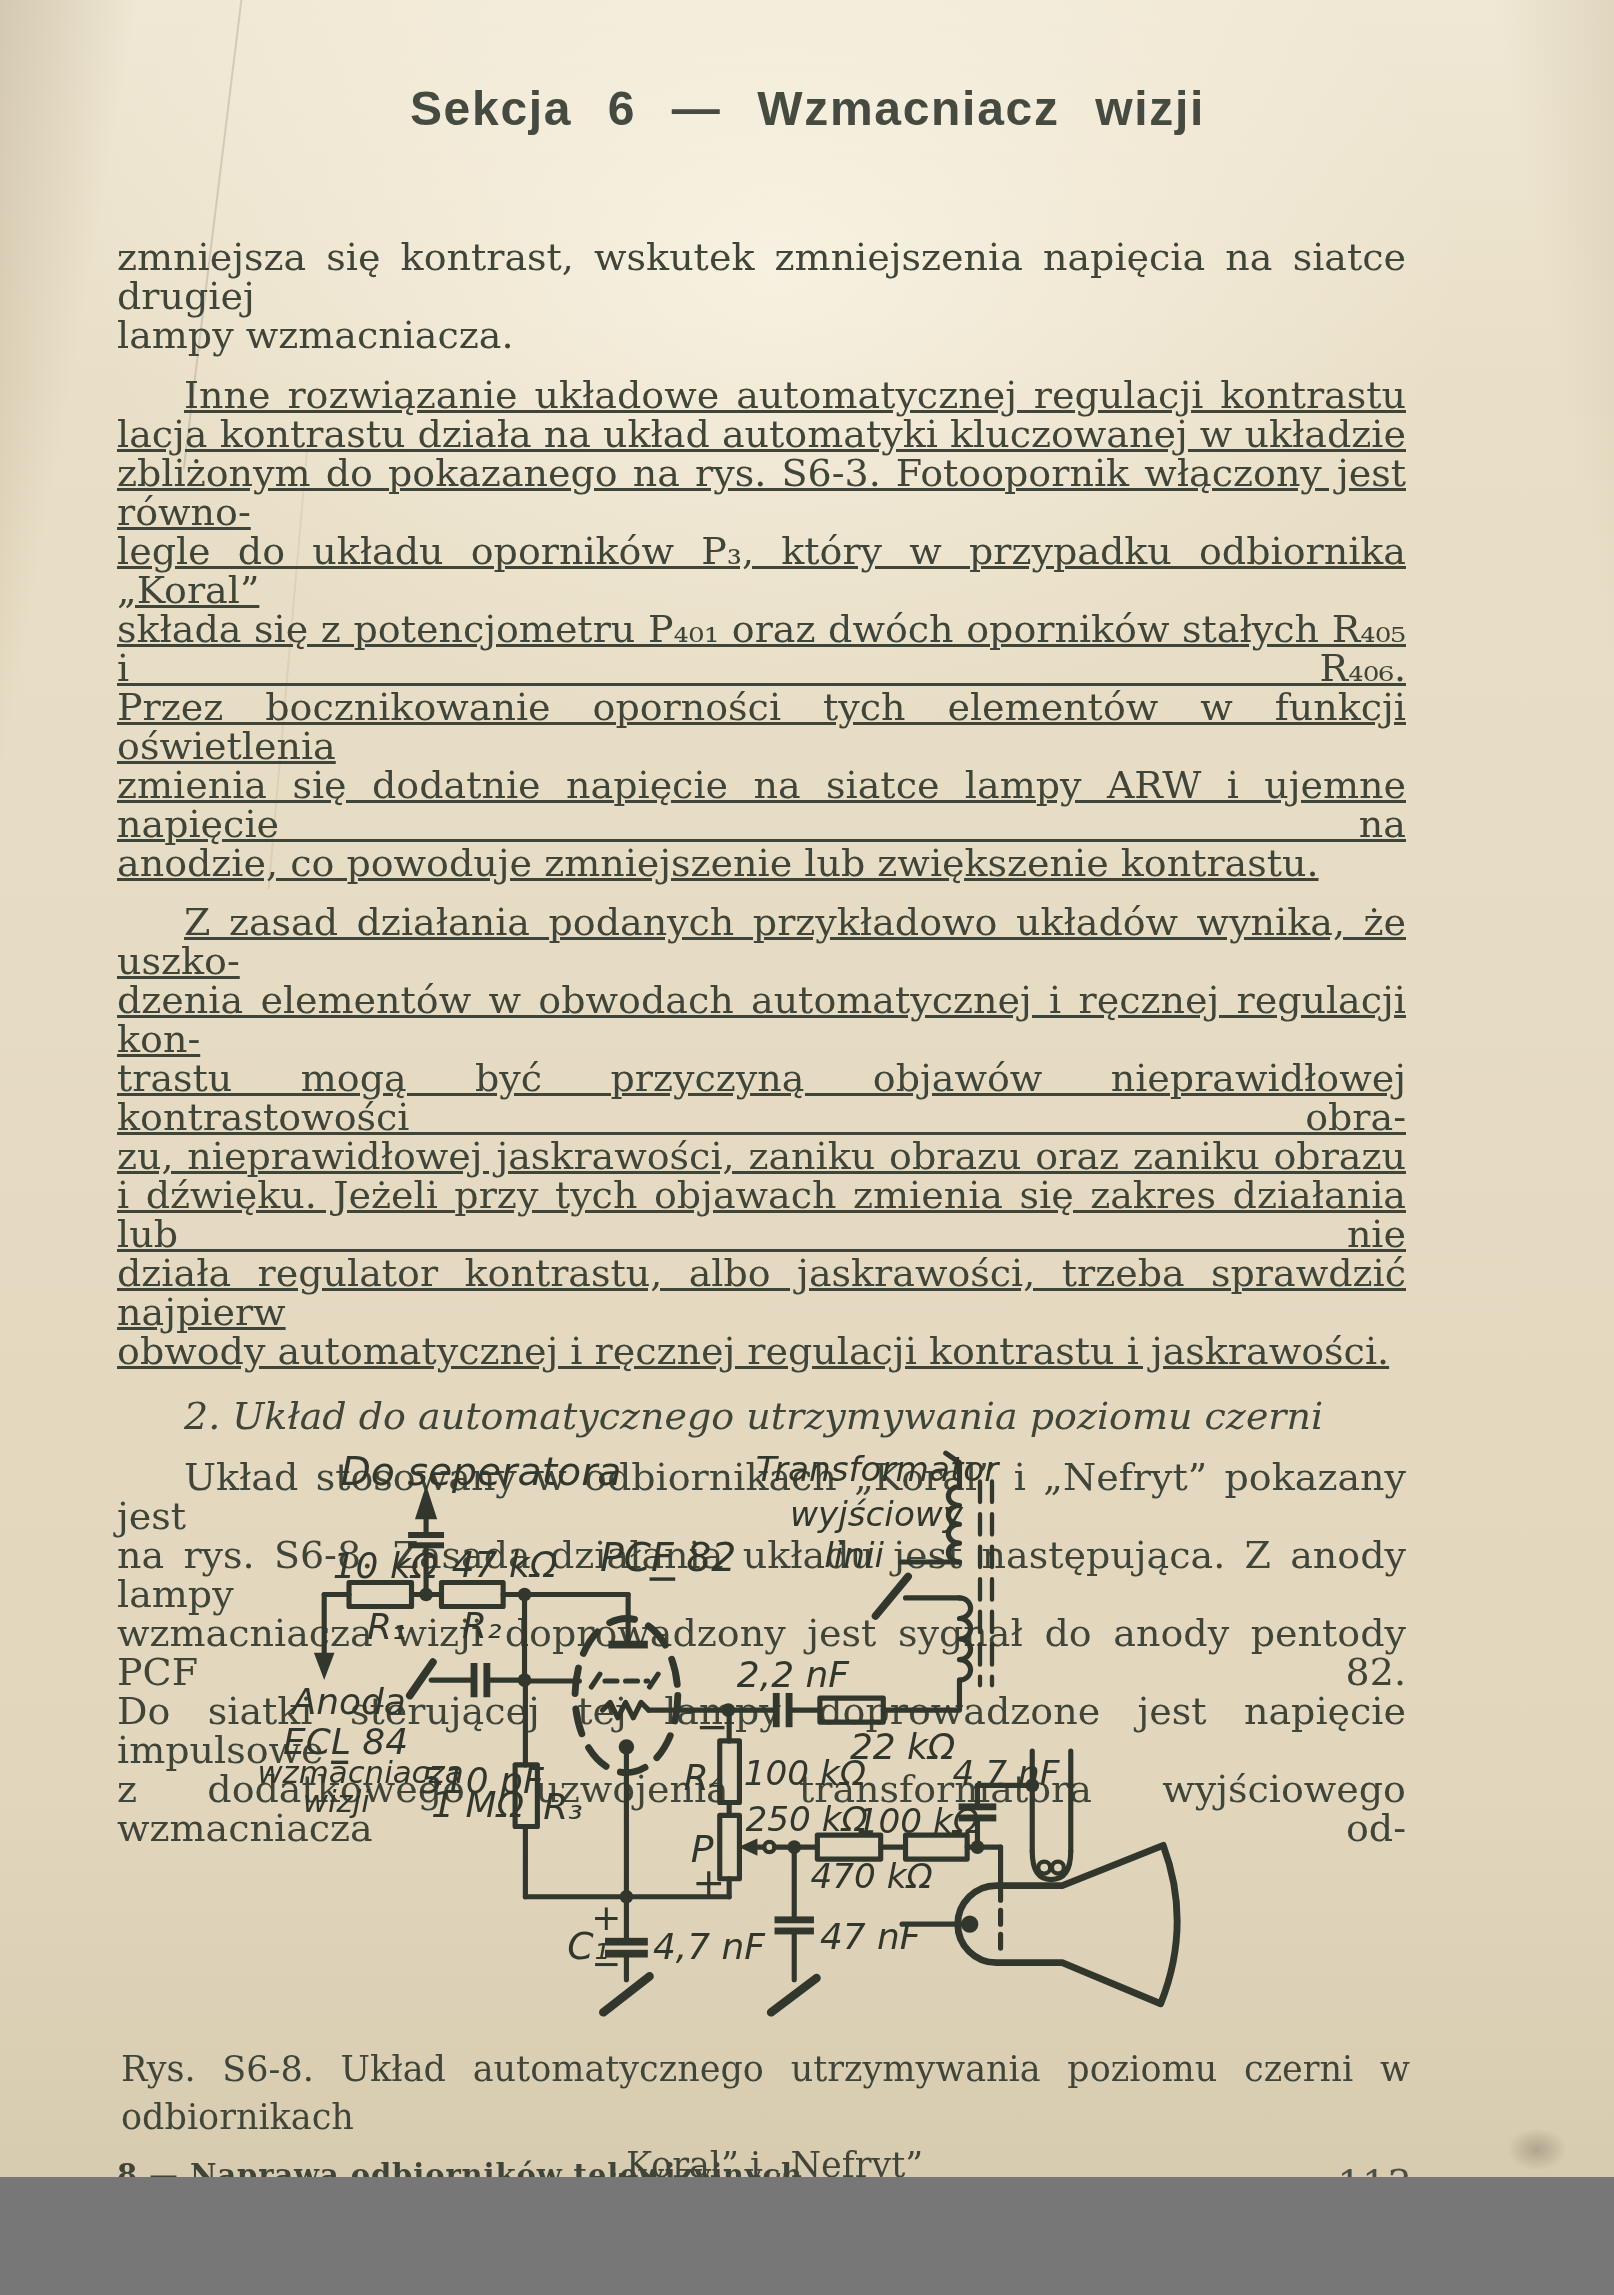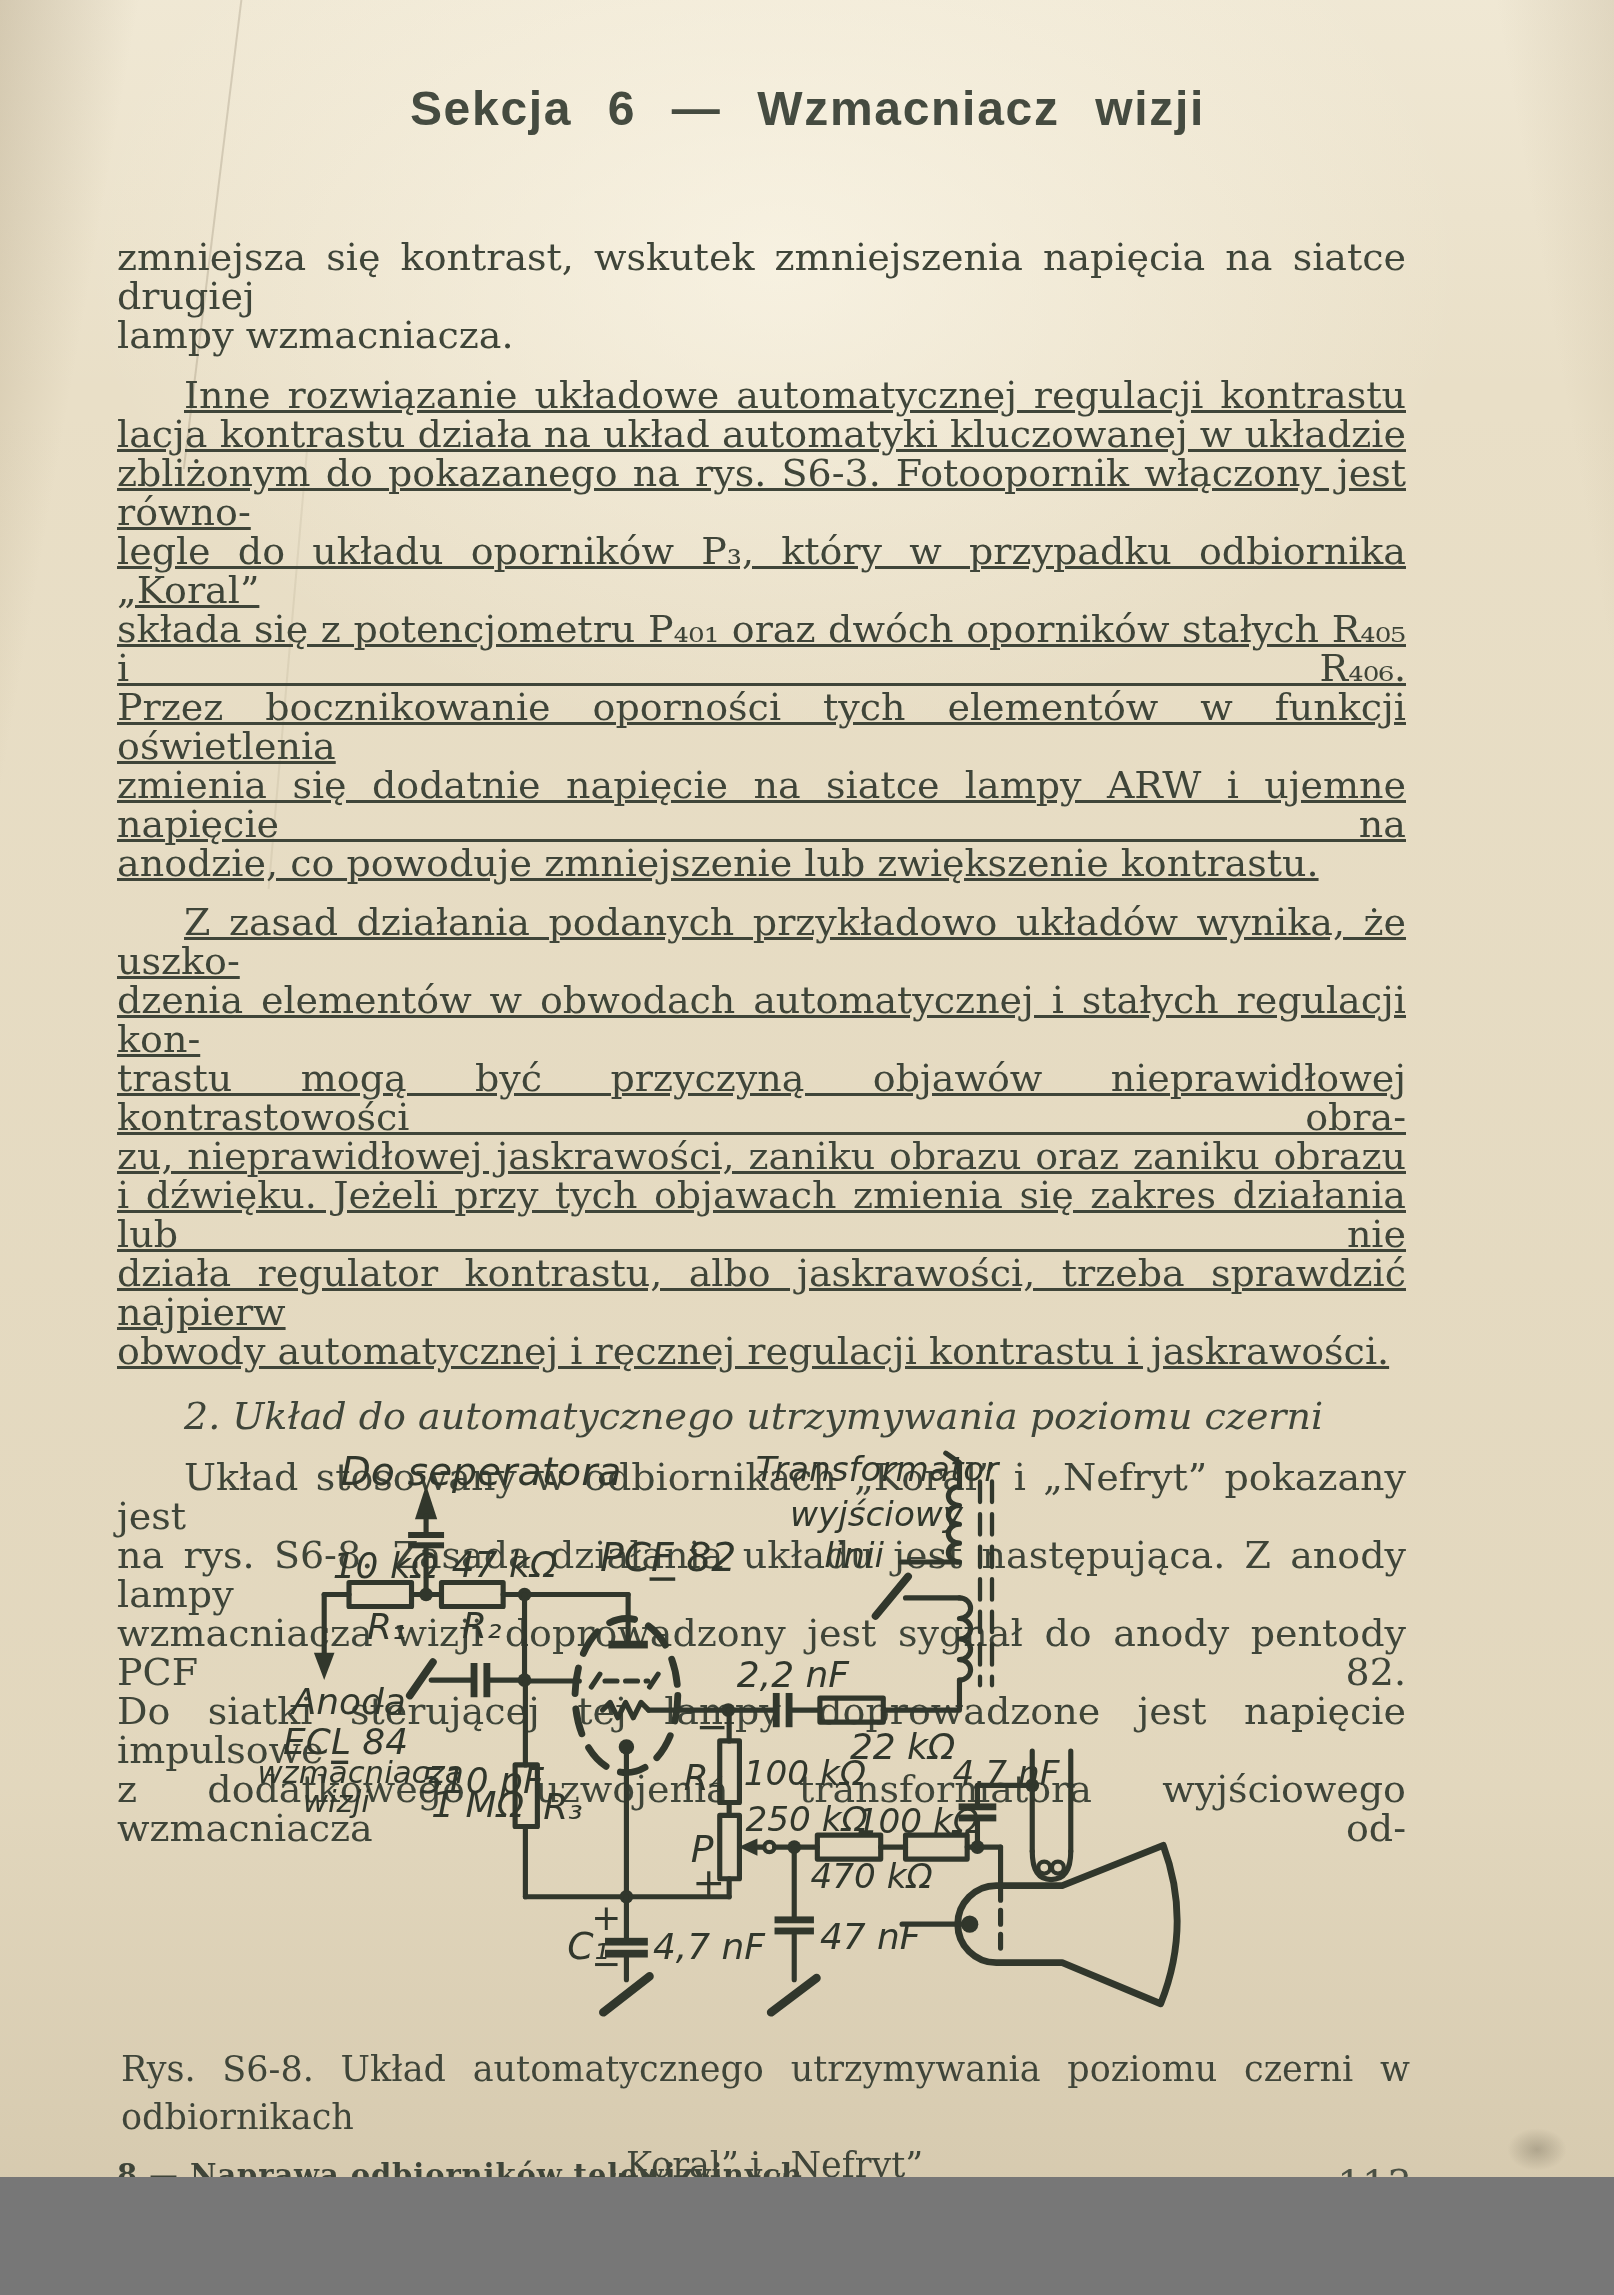--- a/index.html
+++ b/index.html
@@ -61,21 +61,21 @@
         <div class="line">lacja kontrastu działa na układ automatyki kluczowanej w układzie</div>
         <div class="line">zbliżonym do pokazanego na rys. S6-3. Fotoopornik włączony jest równo-</div>
         <div class="line">legle do układu oporników P₃, który w przypadku odbiornika „Koral”</div>
         <div class="line">składa się z potencjometru P₄₀₁ oraz dwóch oporników stałych R₄₀₅ i R₄₀₆.</div>
         <div class="line">Przez bocznikowanie oporności tych elementów w funkcji oświetlenia</div>
         <div class="line">zmienia się dodatnie napięcie na siatce lampy ARW i ujemne napięcie na</div>
         <div class="line flush">anodzie, co powoduje zmniejszenie lub zwiększenie kontrastu.</div>
       </div>
       <div class="para indent">
         <div class="line">Z zasad działania podanych przykładowo układów wynika, że uszko-</div>
-        <div class="line">dzenia elementów w obwodach automatycznej i stałych regulacji kon-</div>
+        <div class="line">dzenia elementów w obwodach automatycznej i ręcznej regulacji kon-</div>
         <div class="line">trastu mogą być przyczyną objawów nieprawidłowej kontrastowości obra-</div>
         <div class="line">zu, nieprawidłowej jaskrawości, zaniku obrazu oraz zaniku obrazu</div>
         <div class="line">i dźwięku. Jeżeli przy tych objawach zmienia się zakres działania lub nie</div>
         <div class="line">działa regulator kontrastu, albo jaskrawości, trzeba sprawdzić najpierw</div>
         <div class="line flush">obwody automatycznej i ręcznej regulacji kontrastu i jaskrawości.</div>
       </div>
       <div class="heading">2. Układ do automatycznego utrzymywania poziomu czerni</div>
       <div class="para indent">
         <div class="line">Układ stosowany w odbiornikach „Koral” i „Nefryt” pokazany jest</div>
         <div class="line">na rys. S6-8. Zasada działania układu jest następująca. Z anody lampy</div>

